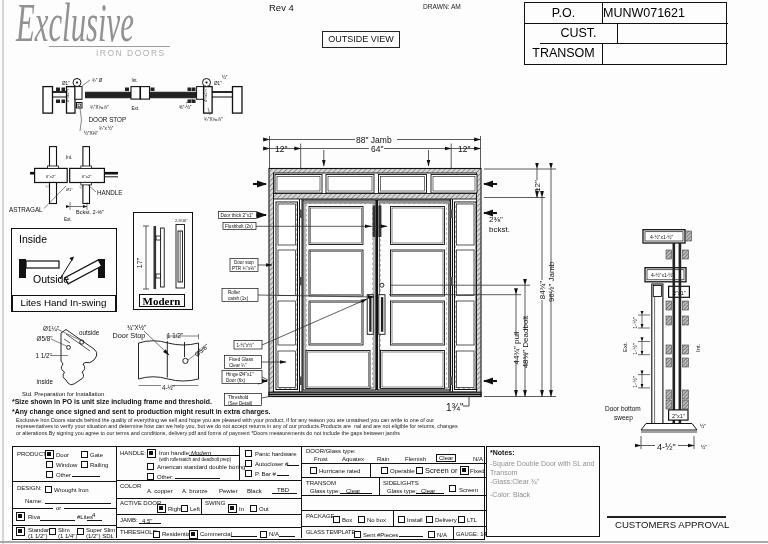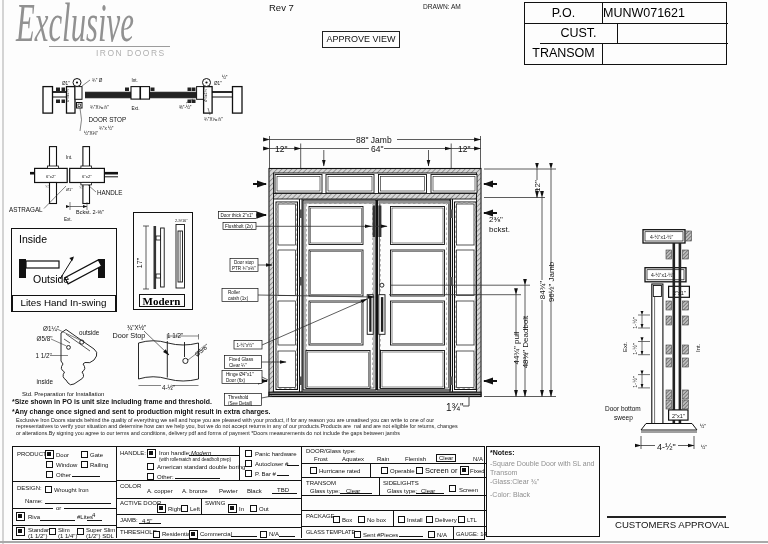--- a/index.html
+++ b/index.html
@@ -15,25 +15,25 @@
 <div class="abs" style="left:2px;top:0;width:2px;height:544px;background:#d4d4d4;"></div>
 
 <div class="abs" style="left:0;top:541px;width:768px;height:1.6px;background:#a9a9a9;"></div>
 
 <div class="abs" style="left:16px;top:2px;width:200px;">
   <div style="font-family:'Liberation Serif',serif;font-style:italic;font-size:54px;color:#919191;line-height:1;transform:scaleX(0.57);transform-origin:0 0;margin-top:-6px;">Exclusive</div>
   <div style="position:absolute;left:33px;top:43.5px;width:121px;height:1.2px;background:#9c9c9c;"></div>
   <div style="position:absolute;left:80px;top:46px;font-family:Liberation Sans, sans-serif;font-size:8.5px;letter-spacing:1.5px;color:#b0b0b0;">IRON DOORS</div>
 </div>
 
-<div class="abs" style="left:269px;top:2px;font-size:9.5px;color:#111;">Rev 7</div>
+<div class="abs" style="left:269px;top:2px;font-size:9.5px;color:#111;">Rev 4</div>
 
 <div class="abs" style="left:423px;top:3px;font-size:6.6px;color:#222;">DRAWN: AM</div>
 
-<div class="abs" style="left:322px;top:31px;width:76px;height:15px;border:1px solid #222;text-align:center;font-size:9px;line-height:15px;color:#111;">APPROVE VIEW</div>
+<div class="abs" style="left:322px;top:31px;width:76px;height:15px;border:1px solid #222;text-align:center;font-size:9px;line-height:15px;color:#111;">OUTSIDE VIEW</div>
 
 <div class="abs" style="left:524px;top:2px;width:203px;height:63px;border:1.2px solid #111;box-sizing:border-box;">
 
   <div style="position:absolute;left:0;top:0;width:78px;height:21px;border-right:1.2px solid #111;border-bottom:1.2px solid #111;box-sizing:border-box;text-align:center;font-size:12.5px;line-height:20px;">P.O.</div>
   <div style="position:absolute;left:78px;top:0;width:125px;height:21px;border-bottom:1.2px solid #111;box-sizing:border-box;text-align:left;font-size:12.5px;line-height:20px;">MUNW071621</div>
 
   <div style="position:absolute;left:15px;top:21px;width:78px;height:20px;border-right:1.2px solid #111;border-bottom:1.2px solid #111;box-sizing:border-box;text-align:center;font-size:12.5px;line-height:19px;">CUST.</div>
   <div style="position:absolute;left:78px;top:21px;width:125px;height:20px;border-bottom:1.2px solid #111;box-sizing:border-box;"></div>
 
   <div style="position:absolute;left:0;top:41px;width:78px;height:20px;border-right:1.2px solid #111;box-sizing:border-box;text-align:center;font-size:12.5px;line-height:19px;">TRANSOM</div>

